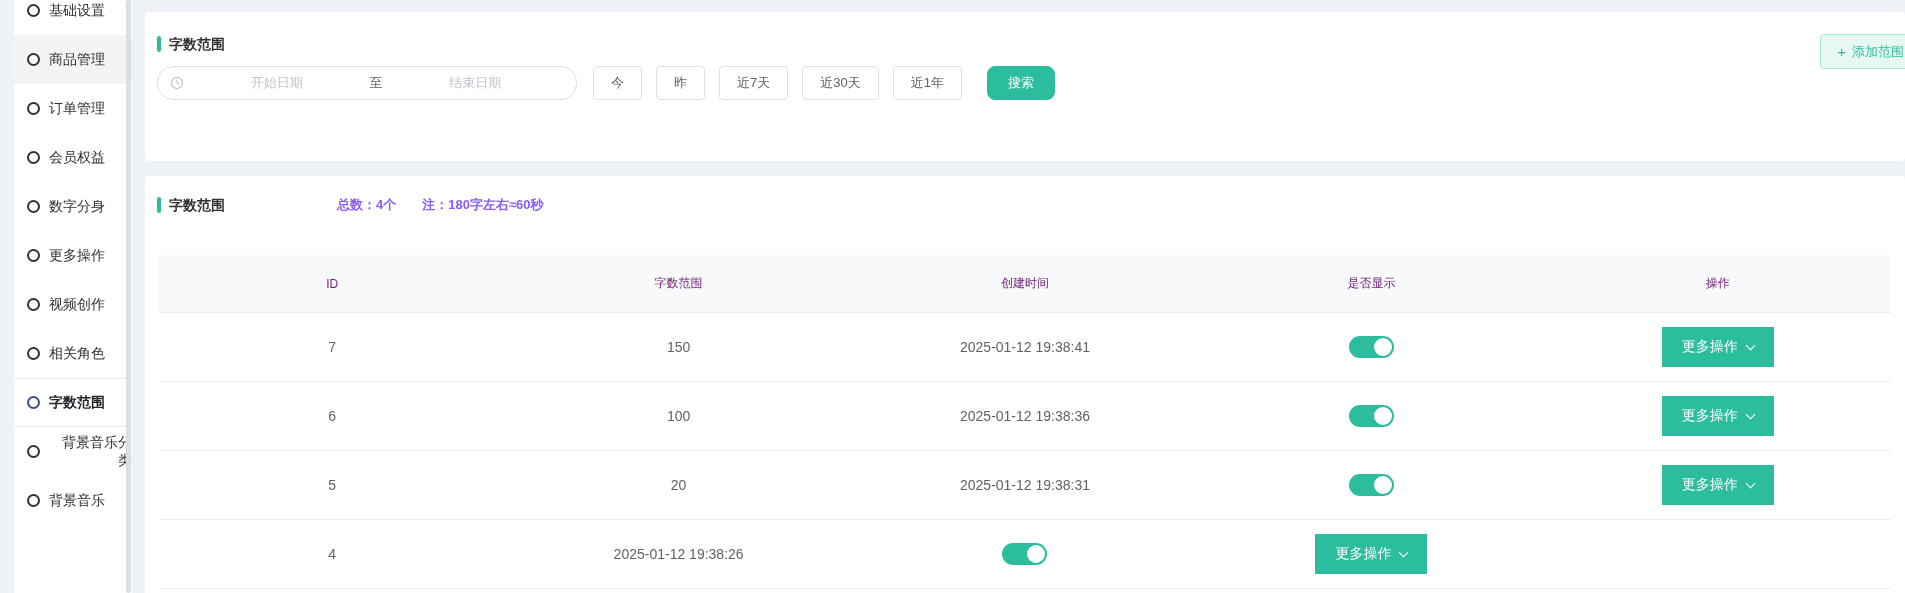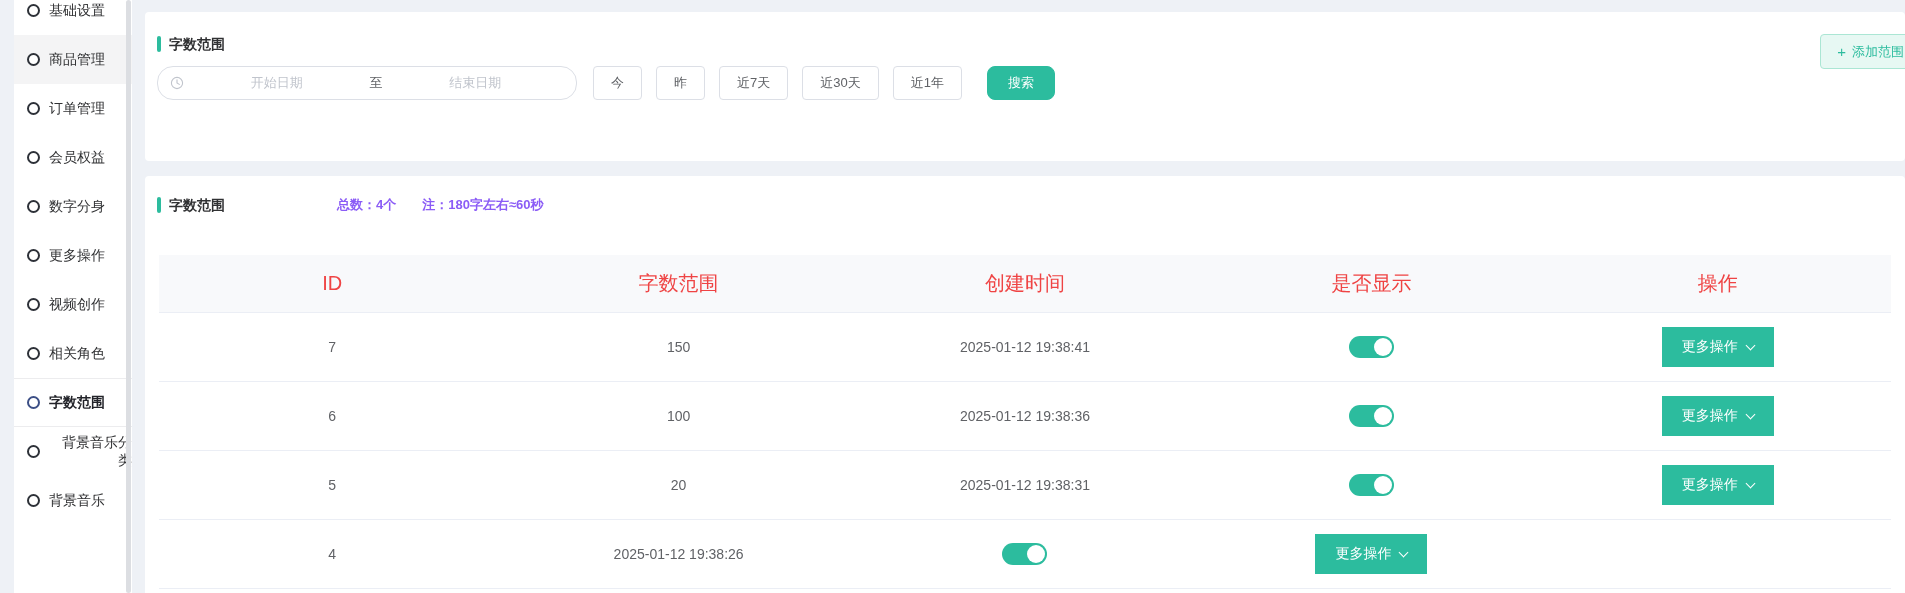--- a/index.html
+++ b/index.html
@@ -80,21 +80,21 @@
   .card-table .section-title { position:absolute; left:12px; top:20px; }
   .stats { display:flex; gap:26px; margin-left:104px; font-size:13px;
     color:#8b5cf6; font-weight:bold; }
 
   .table { position:absolute; left:14px; right:14px; top:79px; }
   .thead, .trow {
     display:grid; grid-template-columns:repeat(5,1fr);
     align-items:center; text-align:center;
   }
   .thead {
-    height:58px; color:#ef4444; font-size:20px; font-weight:500;
+    height:58px; color:#701a75; font-size:12px; font-weight:500;
     background:#f8f9fb; border-bottom:1px solid #ebeef5;
   }
   .trow { height:69px; color:#606266; font-size:14px;
     border-bottom:1px solid #ebeef5; background:#fff; }
 
   .switch {
     width:45px; height:22px; border-radius:11px; background:#2cbc9e;
     margin:0 auto; position:relative; cursor:pointer;
   }
   .switch .knob {

